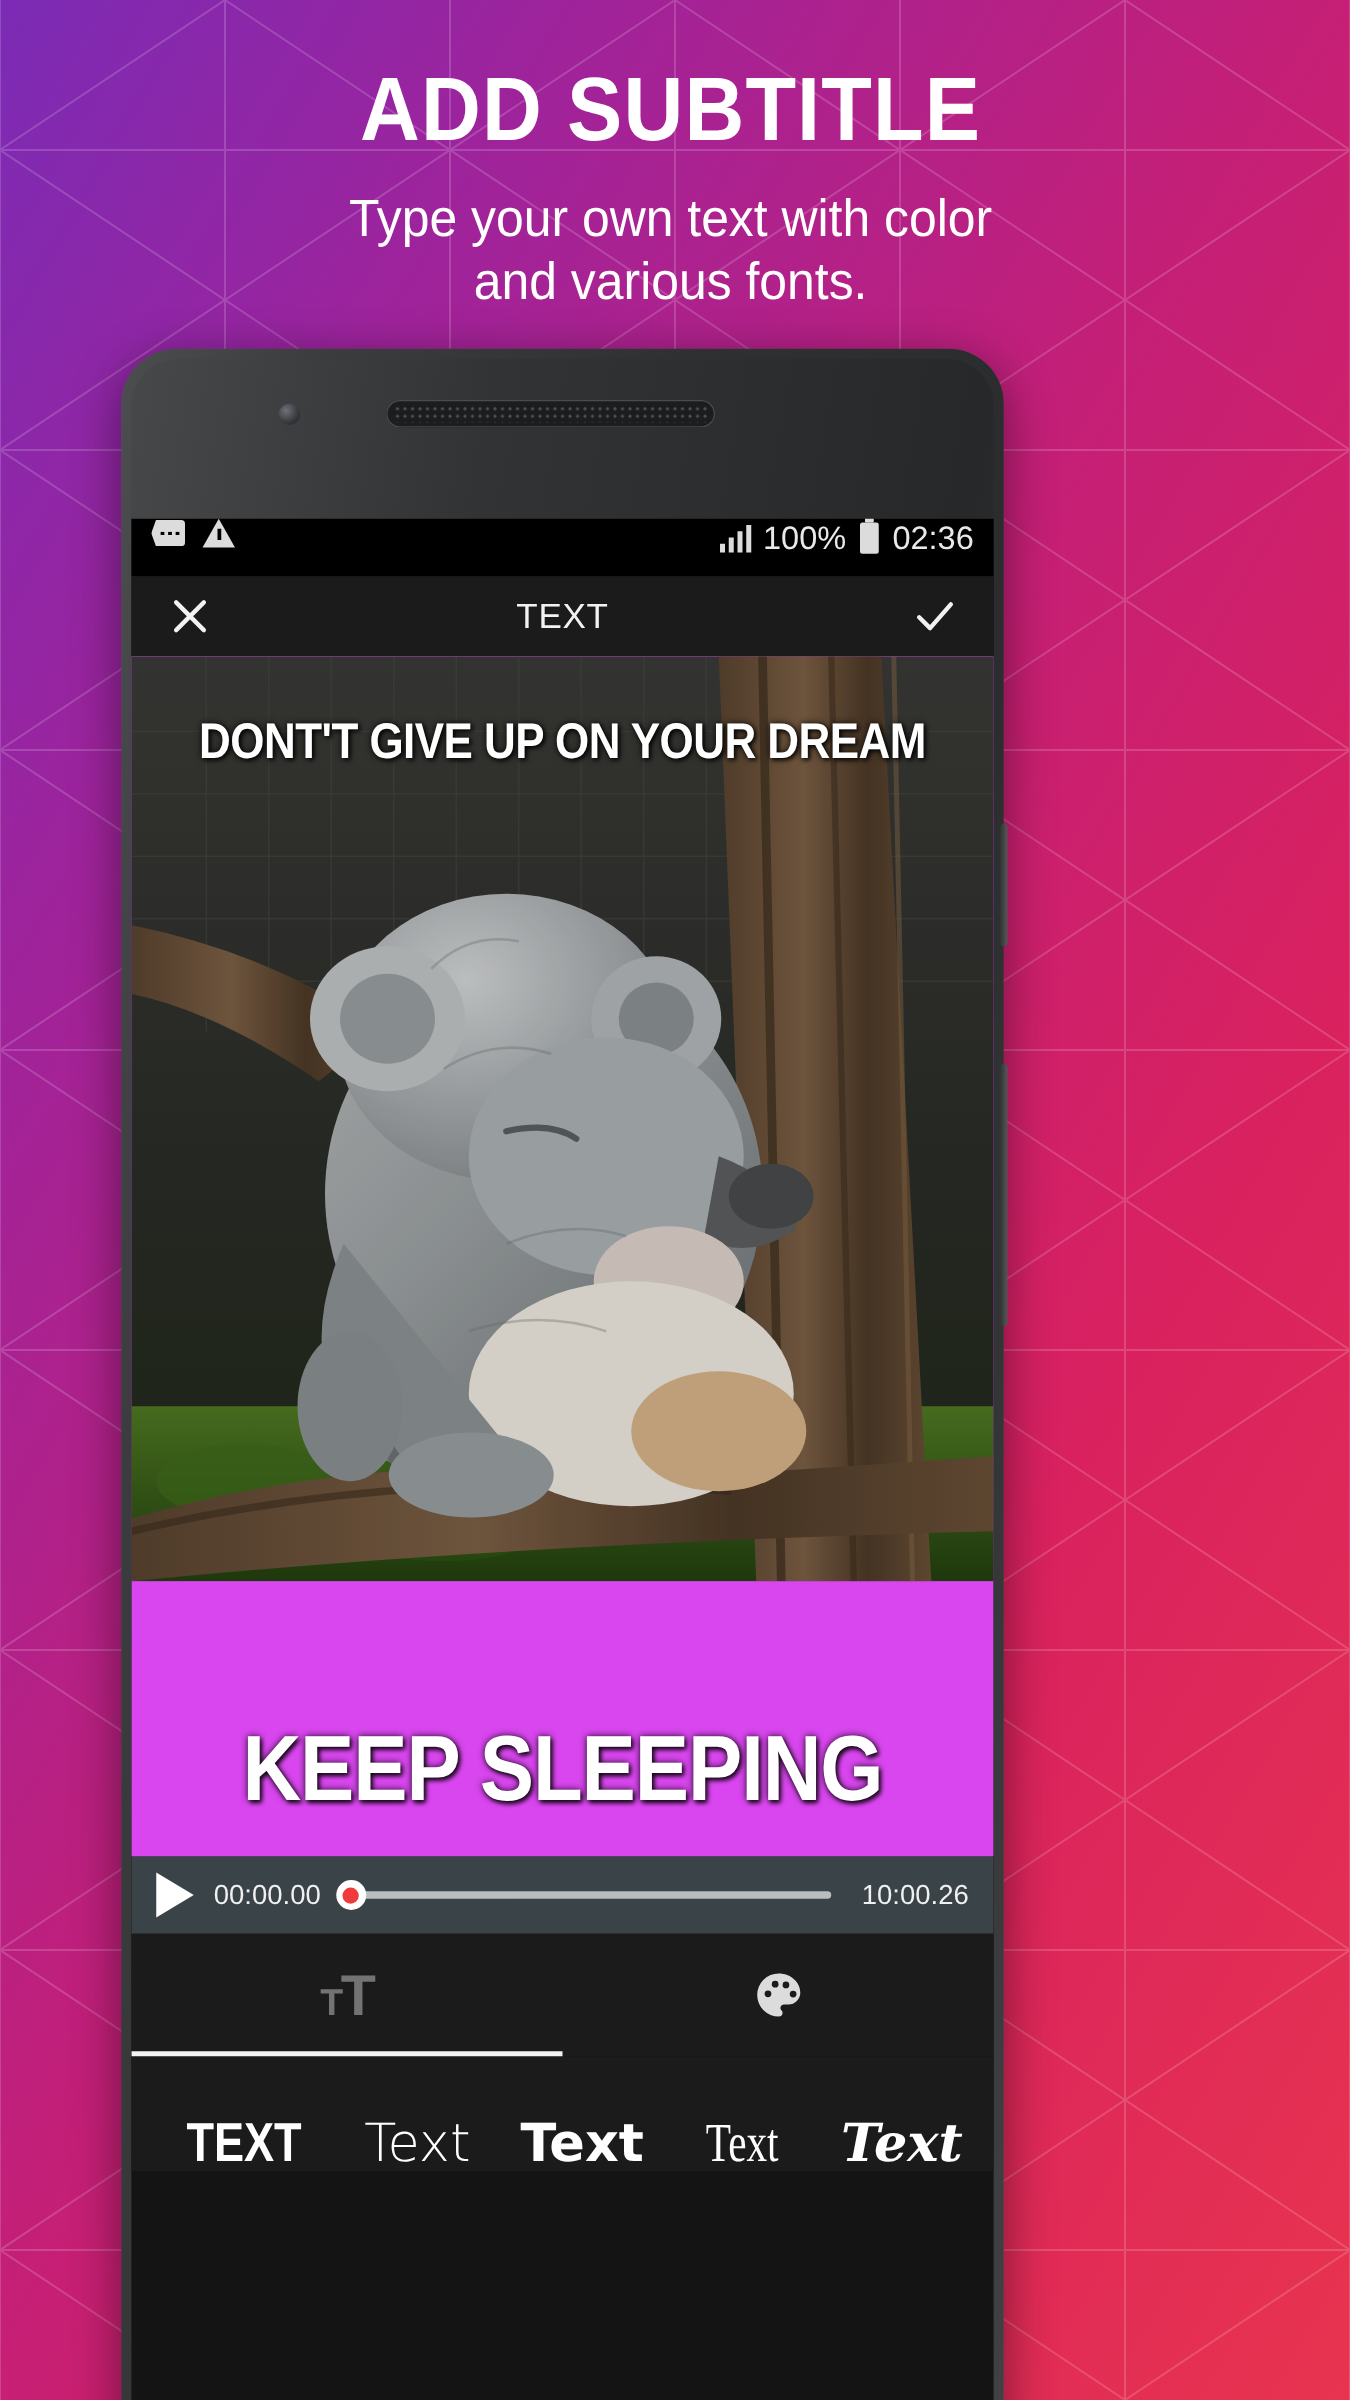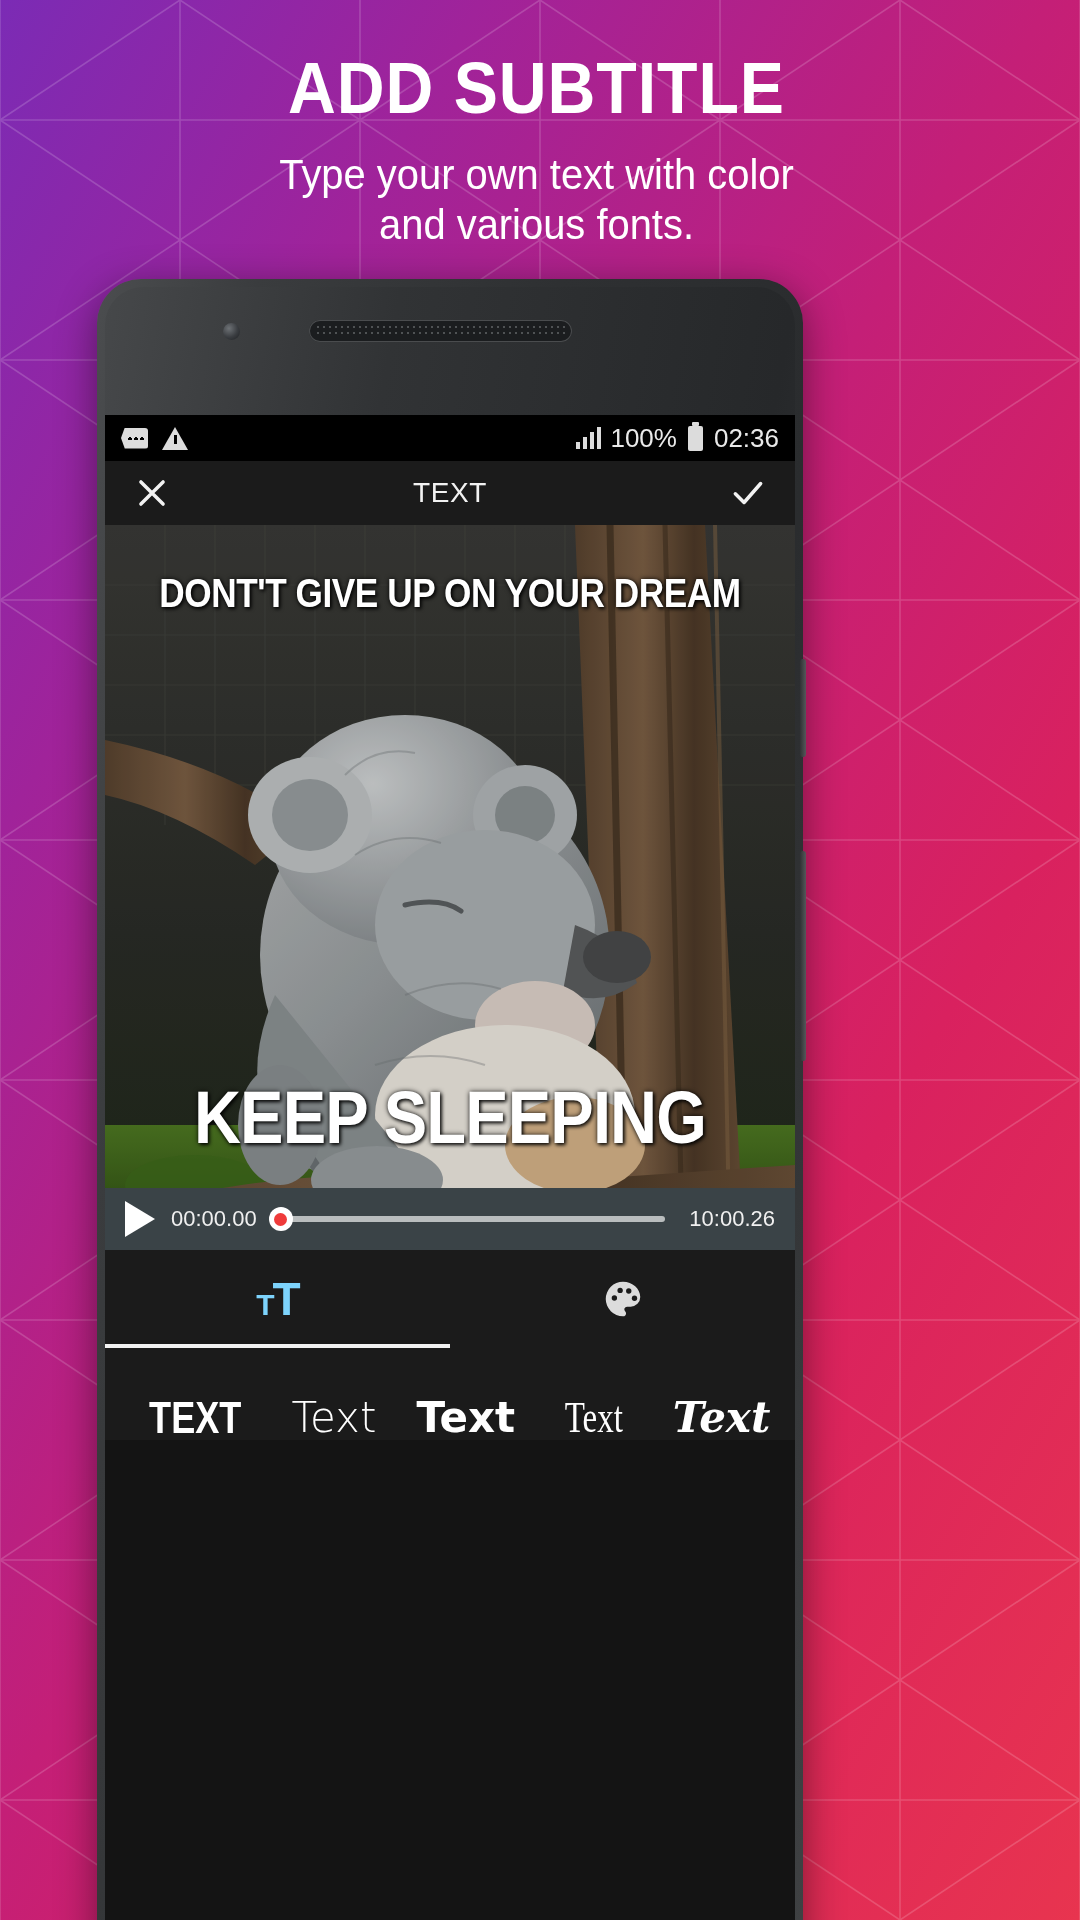--- a/index.html
+++ b/index.html
@@ -78,22 +78,22 @@
   
   .screen {
     position:absolute; left:0; top:128px;
     width:690px; height:1564px;
     background:#141414;
     overflow:hidden;
   }
 
   
   .statusbar {
-    height:46px; background:#000; display:flex; align-items:center;
-    padding:16px 16px; color:#e9e9e9; font-size:26px;
+    height:46px; background:#000; display:flex; align-items:flex-start;
+    padding:0 16px; color:#e9e9e9; font-size:26px;
   }
   .sb-left { display:flex; align-items:center; gap:14px; }
   .sb-right { margin-left:auto; display:flex; align-items:center; gap:9px; font-size:26px; }
   .icon-dots {
     width:27px; height:21px; background:#dcdcdc;
     clip-path:polygon(0% 50%,14% 0%,100% 0%,100% 100%,14% 100%);
     position:relative; border-radius:3px;
   }
   .icon-dots::after{
     content:""; position:absolute; left:6px; top:8px; width:17px; height:4px;
@@ -123,21 +123,21 @@
   }
   .appbar-title {
     position:absolute; left:0; right:0; text-align:center;
     color:#f2f2f2; font-size:28px; letter-spacing:.6px;
   }
   .ic-close, .ic-check { width:38px; height:38px; position:relative; z-index:2; }
   .ic-check { margin-left:auto; }
 
   
   .preview {
-    position:relative; width:690px; height:663px; overflow:hidden;
+    position:relative; width:690px; height:960px; overflow:hidden;
     background:#d946ef;
   }
   .koala-art { position:absolute; inset:0; }
   .caption {
     position:absolute; left:0; right:0; text-align:center; color:#fff;
     font-family:"Liberation Sans", sans-serif; font-weight:bold;
     text-shadow:0 0 6px rgba(0,0,0,.85), 2px 2px 4px rgba(0,0,0,.8);
     transform:scaleX(.88);
   }
   .caption-top { top:46px; font-size:40px; letter-spacing:-.5px; }
@@ -154,21 +154,21 @@
     position:absolute; left:0; top:50%; transform:translate(-50%,-50%);
     width:24px;height:24px;border-radius:50%;background:#fff;
     display:flex;align-items:center;justify-content:center;
   }
   .thumb::after{content:"";width:13px;height:13px;border-radius:50%;background:#ef3b3b;}
 
   
   .tabs { height:98px; background:#1b1b1b; display:flex; position:relative; }
   .tab { flex:1; display:flex; align-items:center; justify-content:center; }
   .tab-indicator { position:absolute; bottom:0; left:0; width:50%; height:4px; background:#f2f2f2; }
-  .ic-tT { color:#7dd3fc; font-weight:bold; line-height:1; letter-spacing:-2px; }
+  .ic-tT { color:#737373; font-weight:bold; line-height:1; letter-spacing:-2px; }
   .ic-tT .small { font-size:30px; }
   .ic-tT .big { font-size:46px; }
 
   
   .fontlist {
     height:auto; background:#1b1b1b; display:flex; align-items:center;
     gap:0; padding:48px 14px 0 14px; overflow:hidden;
   }
   .font-chip {
     color:#fff; white-space:nowrap; flex:0 0 auto;

